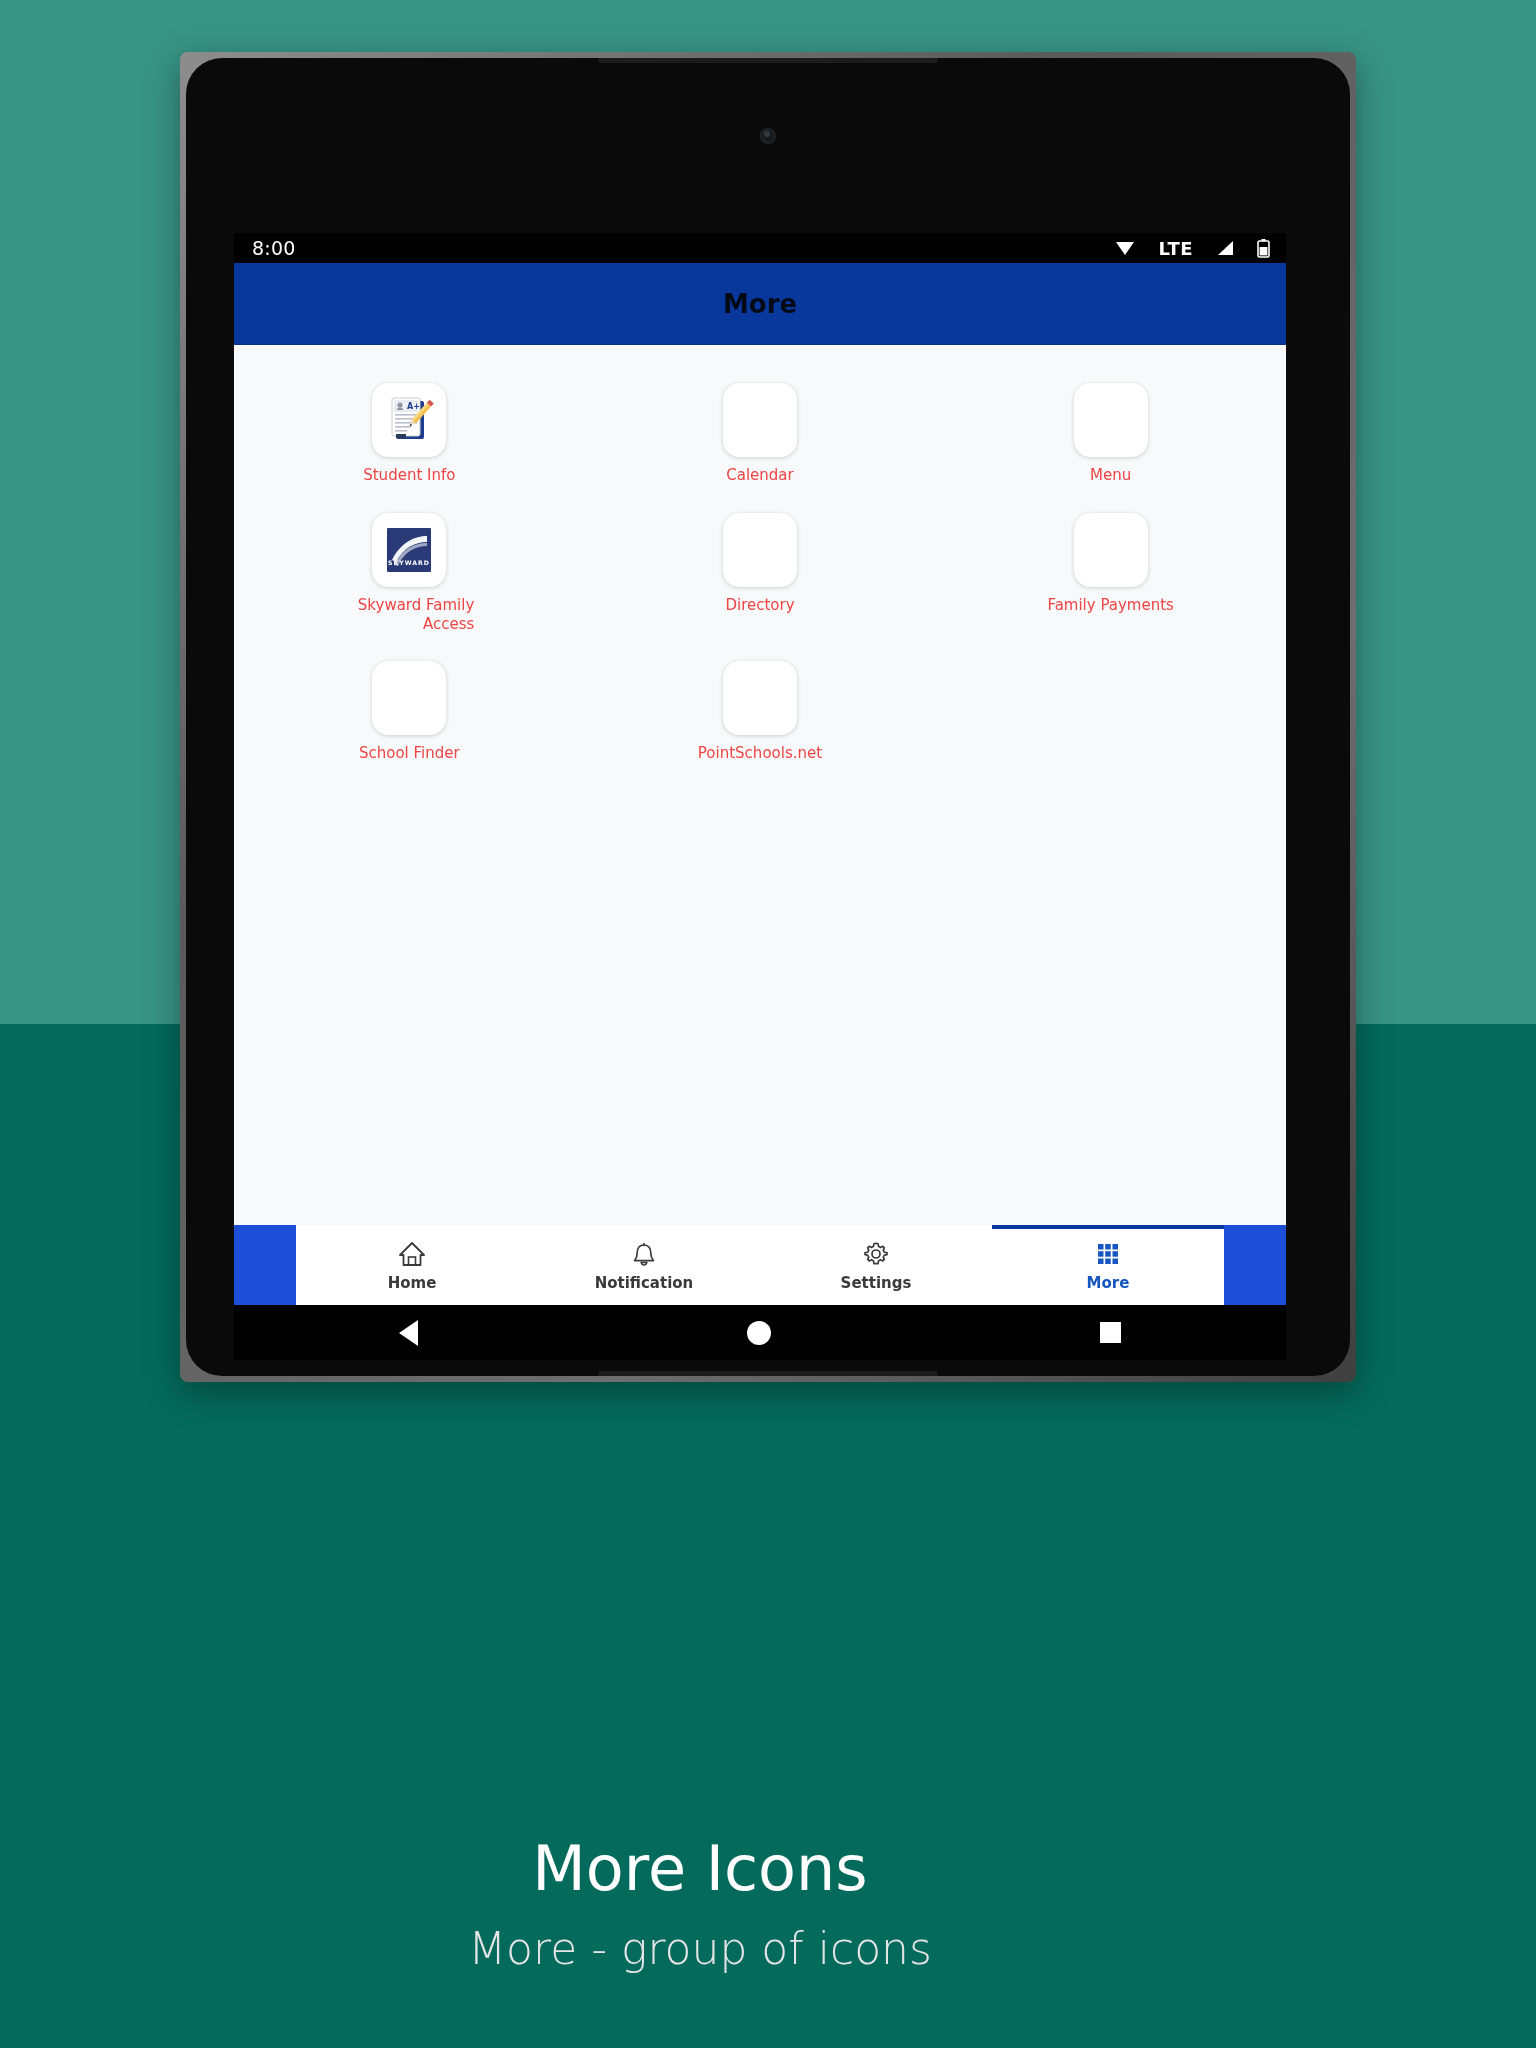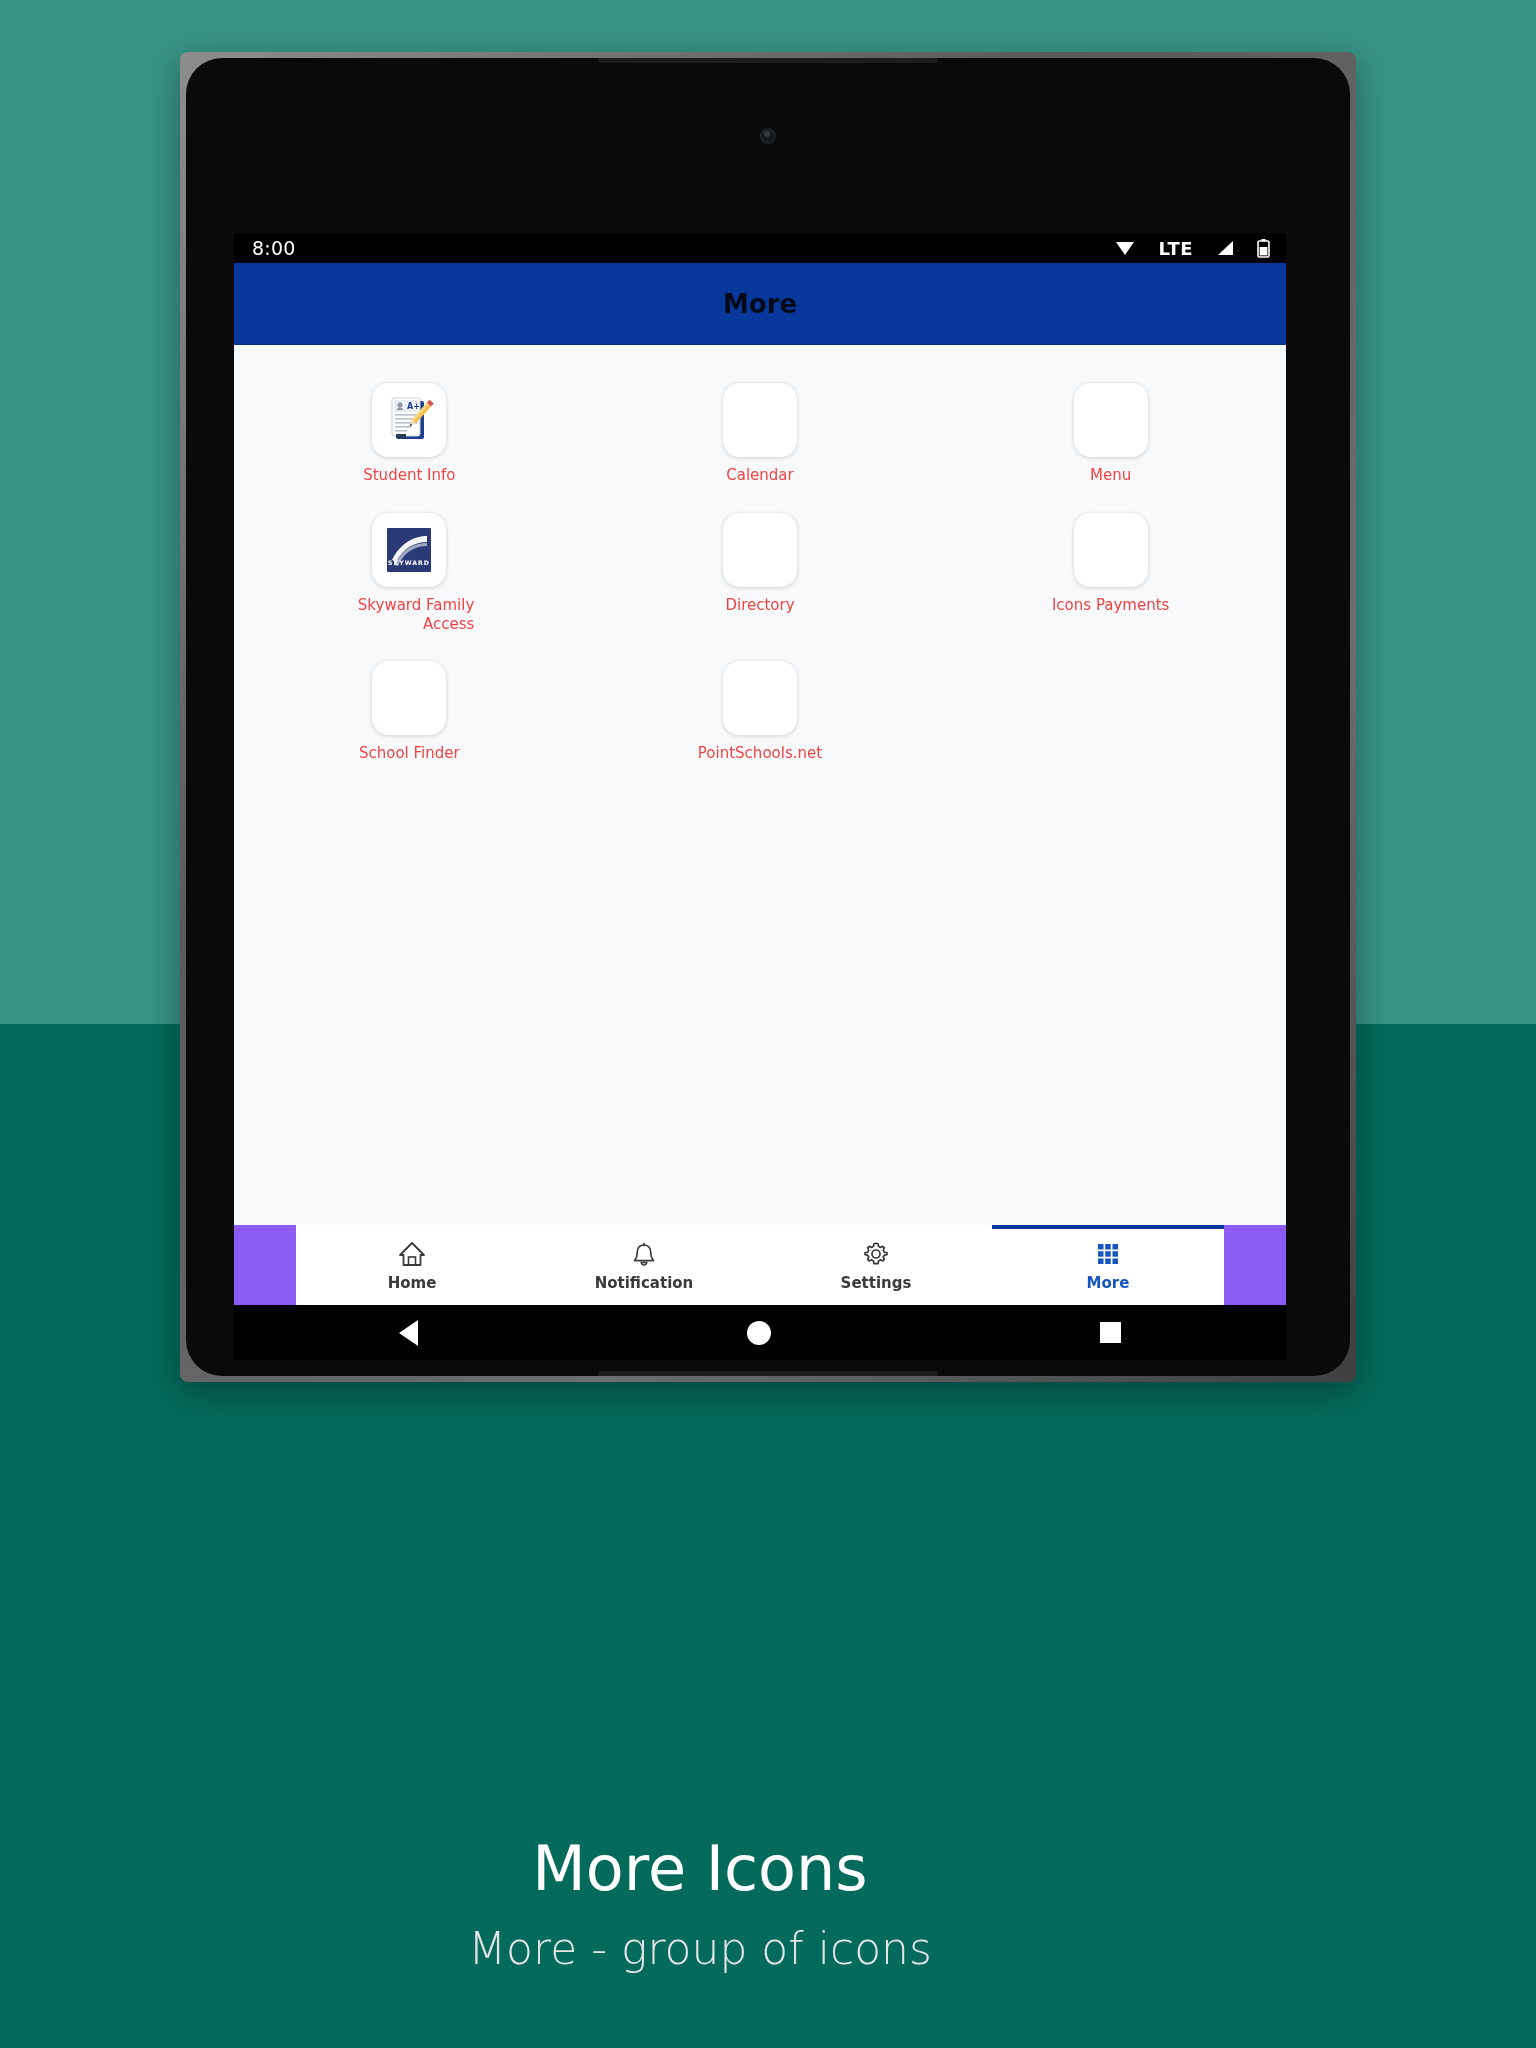--- a/index.html
+++ b/index.html
@@ -163,21 +163,21 @@
     max-width: 130px;
   }
 
   
   .bottom-nav-wrap {
     position: absolute;
     left: 0;
     bottom: 0;
     width: 100%;
     height: 80px;
-    background: #8b5cf6;
+    background: #1d4ed8;
     display: flex;
   }
   .bottom-nav {
     margin-left: 62px;
     margin-right: 62px;
     flex: 1;
     background: #ffffff;
     display: flex;
   }
   .nav-item {
@@ -346,21 +346,21 @@
             <div class="tile">
               <span></span>
             </div>
             <div class="tile-label">Directory</div>
           </div>
 
           <div class="grid-cell">
             <div class="tile">
               <span></span>
             </div>
-            <div class="tile-label">Icons Payments</div>
+            <div class="tile-label">Family Payments</div>
           </div>
 
           <div class="grid-cell">
             <div class="tile">
               <span></span>
             </div>
             <div class="tile-label">School Finder</div>
           </div>
 
           <div class="grid-cell">

